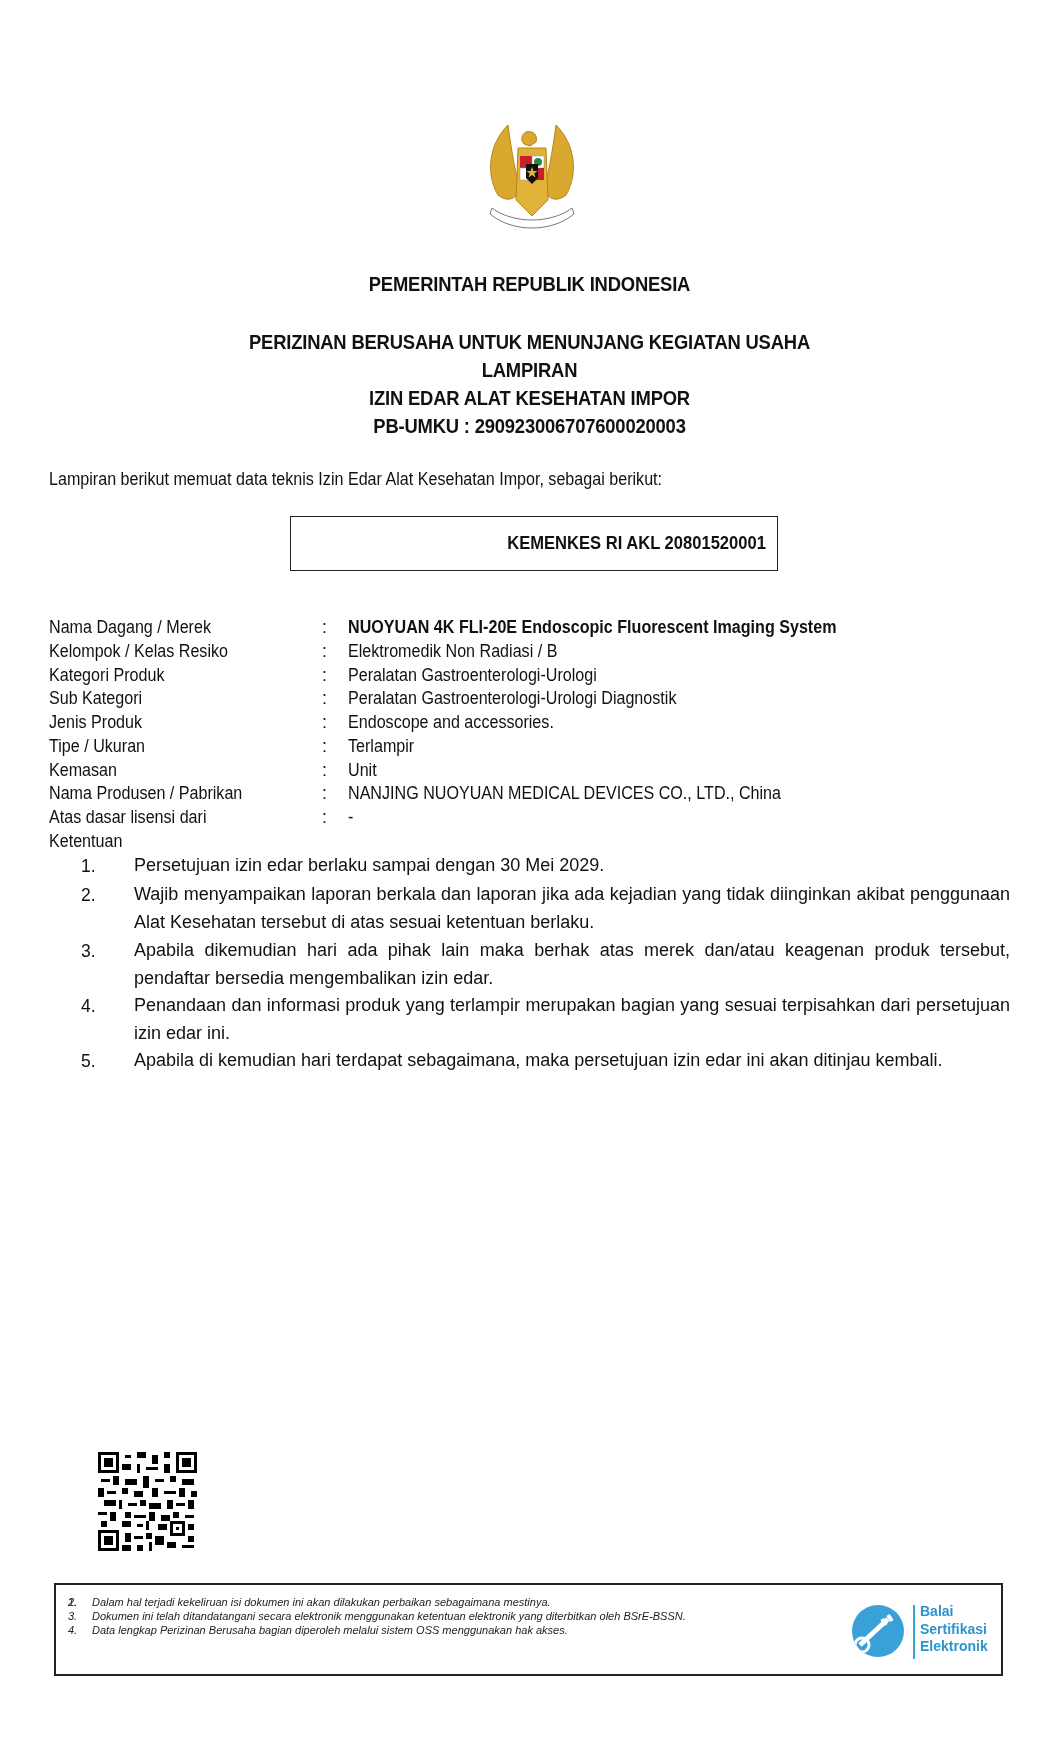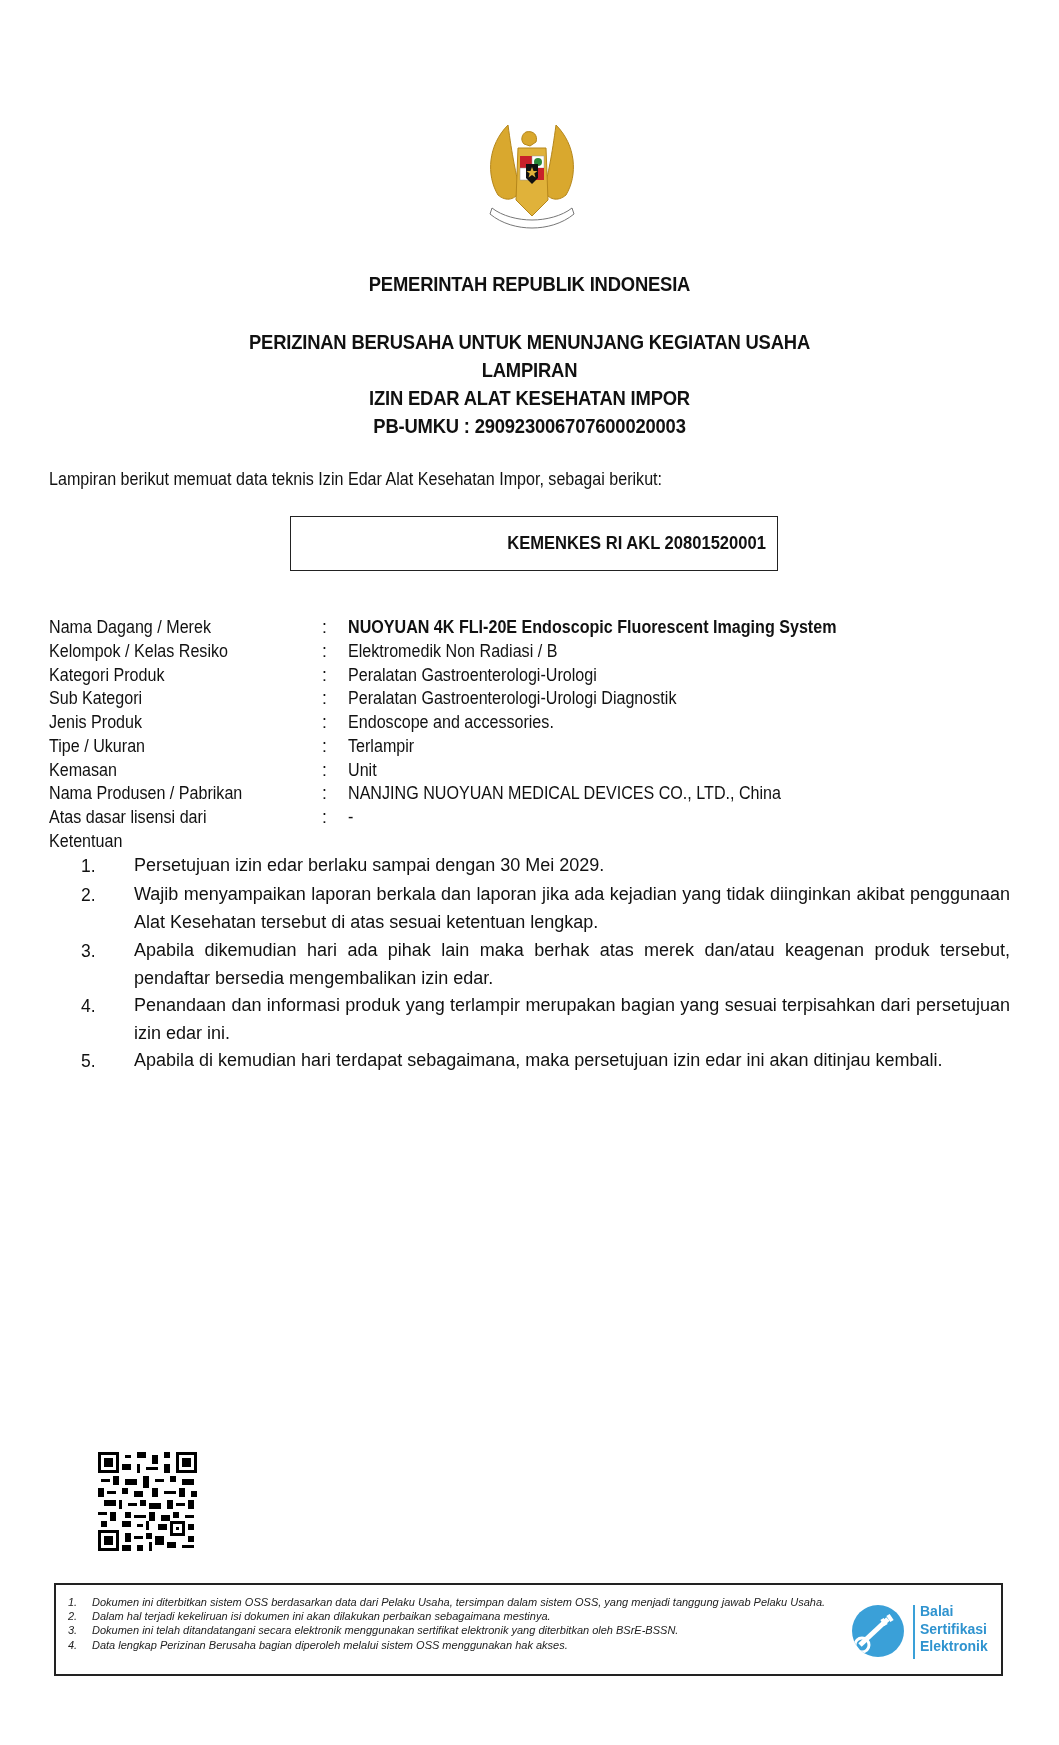--- a/index.html
+++ b/index.html
@@ -115,21 +115,21 @@
   <span class="colon">:</span>
   <span class="val">-</span>
 </div>
 
 <div class="abs ketentuan">Ketentuan</div>
 
 <div class="abs item-num" style="top:856px;">1.</div>
 <div class="abs item-text" style="top:852px;">Persetujuan izin edar berlaku sampai dengan 30 Mei 2029.</div>
 
 <div class="abs item-num" style="top:885px;">2.</div>
-<div class="abs item-text" style="top:881px;">Wajib menyampaikan laporan berkala dan laporan jika ada kejadian yang tidak diinginkan akibat penggunaan Alat Kesehatan tersebut di atas sesuai ketentuan lengkap.</div>
+<div class="abs item-text" style="top:881px;">Wajib menyampaikan laporan berkala dan laporan jika ada kejadian yang tidak diinginkan akibat penggunaan Alat Kesehatan tersebut di atas sesuai ketentuan berlaku.</div>
 
 <div class="abs item-num" style="top:941px;">3.</div>
 <div class="abs item-text" style="top:937px;">Apabila dikemudian hari ada pihak lain maka berhak atas merek dan/atau keagenan produk tersebut, pendaftar bersedia mengembalikan izin edar.</div>
 
 <div class="abs item-num" style="top:996px;">4.</div>
 <div class="abs item-text" style="top:992px;">Penandaan dan informasi produk yang terlampir merupakan bagian yang sesuai terpisahkan dari persetujuan izin edar ini.</div>
 
 <div class="abs item-num" style="top:1051px;">5.</div>
 <div class="abs item-text" style="top:1047px;">Apabila di kemudian hari terdapat sebagaimana, maka persetujuan izin edar ini akan ditinjau kembali.</div>
 
@@ -203,23 +203,23 @@
         <rect x="13" y="31" width="2" height="2"></rect>
         <rect x="17" y="30" width="1" height="3"></rect>
         <rect x="23" y="30" width="3" height="2"></rect>
         <rect x="28" y="31" width="4" height="1"></rect>
     </g>
   </svg>
 </div>
 
 <div class="abs footer">
   <ol>
-    <li><span class="n">1.</span><span>Dokumen ini diterbitkan sistem OSS berdasarkan data dari Pelaku Usaha, tersimpan dalam sistem OSS, yang menjadi tanggung jawab Pelaku Usaha.</span></li>
+    <li><span class="n">1.</span></li>
     <li><span class="n">2.</span><span>Dalam hal terjadi kekeliruan isi dokumen ini akan dilakukan perbaikan sebagaimana mestinya.</span></li>
-    <li><span class="n">3.</span><span>Dokumen ini telah ditandatangani secara elektronik menggunakan sertifikat elektronik yang diterbitkan oleh BSrE-BSSN.</span></li>
+    <li><span class="n">3.</span><span>Dokumen ini telah ditandatangani secara elektronik menggunakan ketentuan elektronik yang diterbitkan oleh BSrE-BSSN.</span></li>
     <li><span class="n">4.</span><span>Data lengkap Perizinan Berusaha bagian diperoleh melalui sistem OSS menggunakan hak akses.</span></li>
   </ol>
   <div class="bse">
     <div class="bse-circle">
       <svg width="52" height="52" viewBox="0 0 52 52">
         <path d="M8 40 L36 14" stroke="#fff" stroke-width="5" fill="none"></path>
         <path d="M30 14 L34 20 M36 10 L40 16" stroke="#fff" stroke-width="4" fill="none"></path>
         <circle cx="10" cy="40" r="7" fill="none" stroke="#fff" stroke-width="3"></circle>
       </svg>
     </div>

